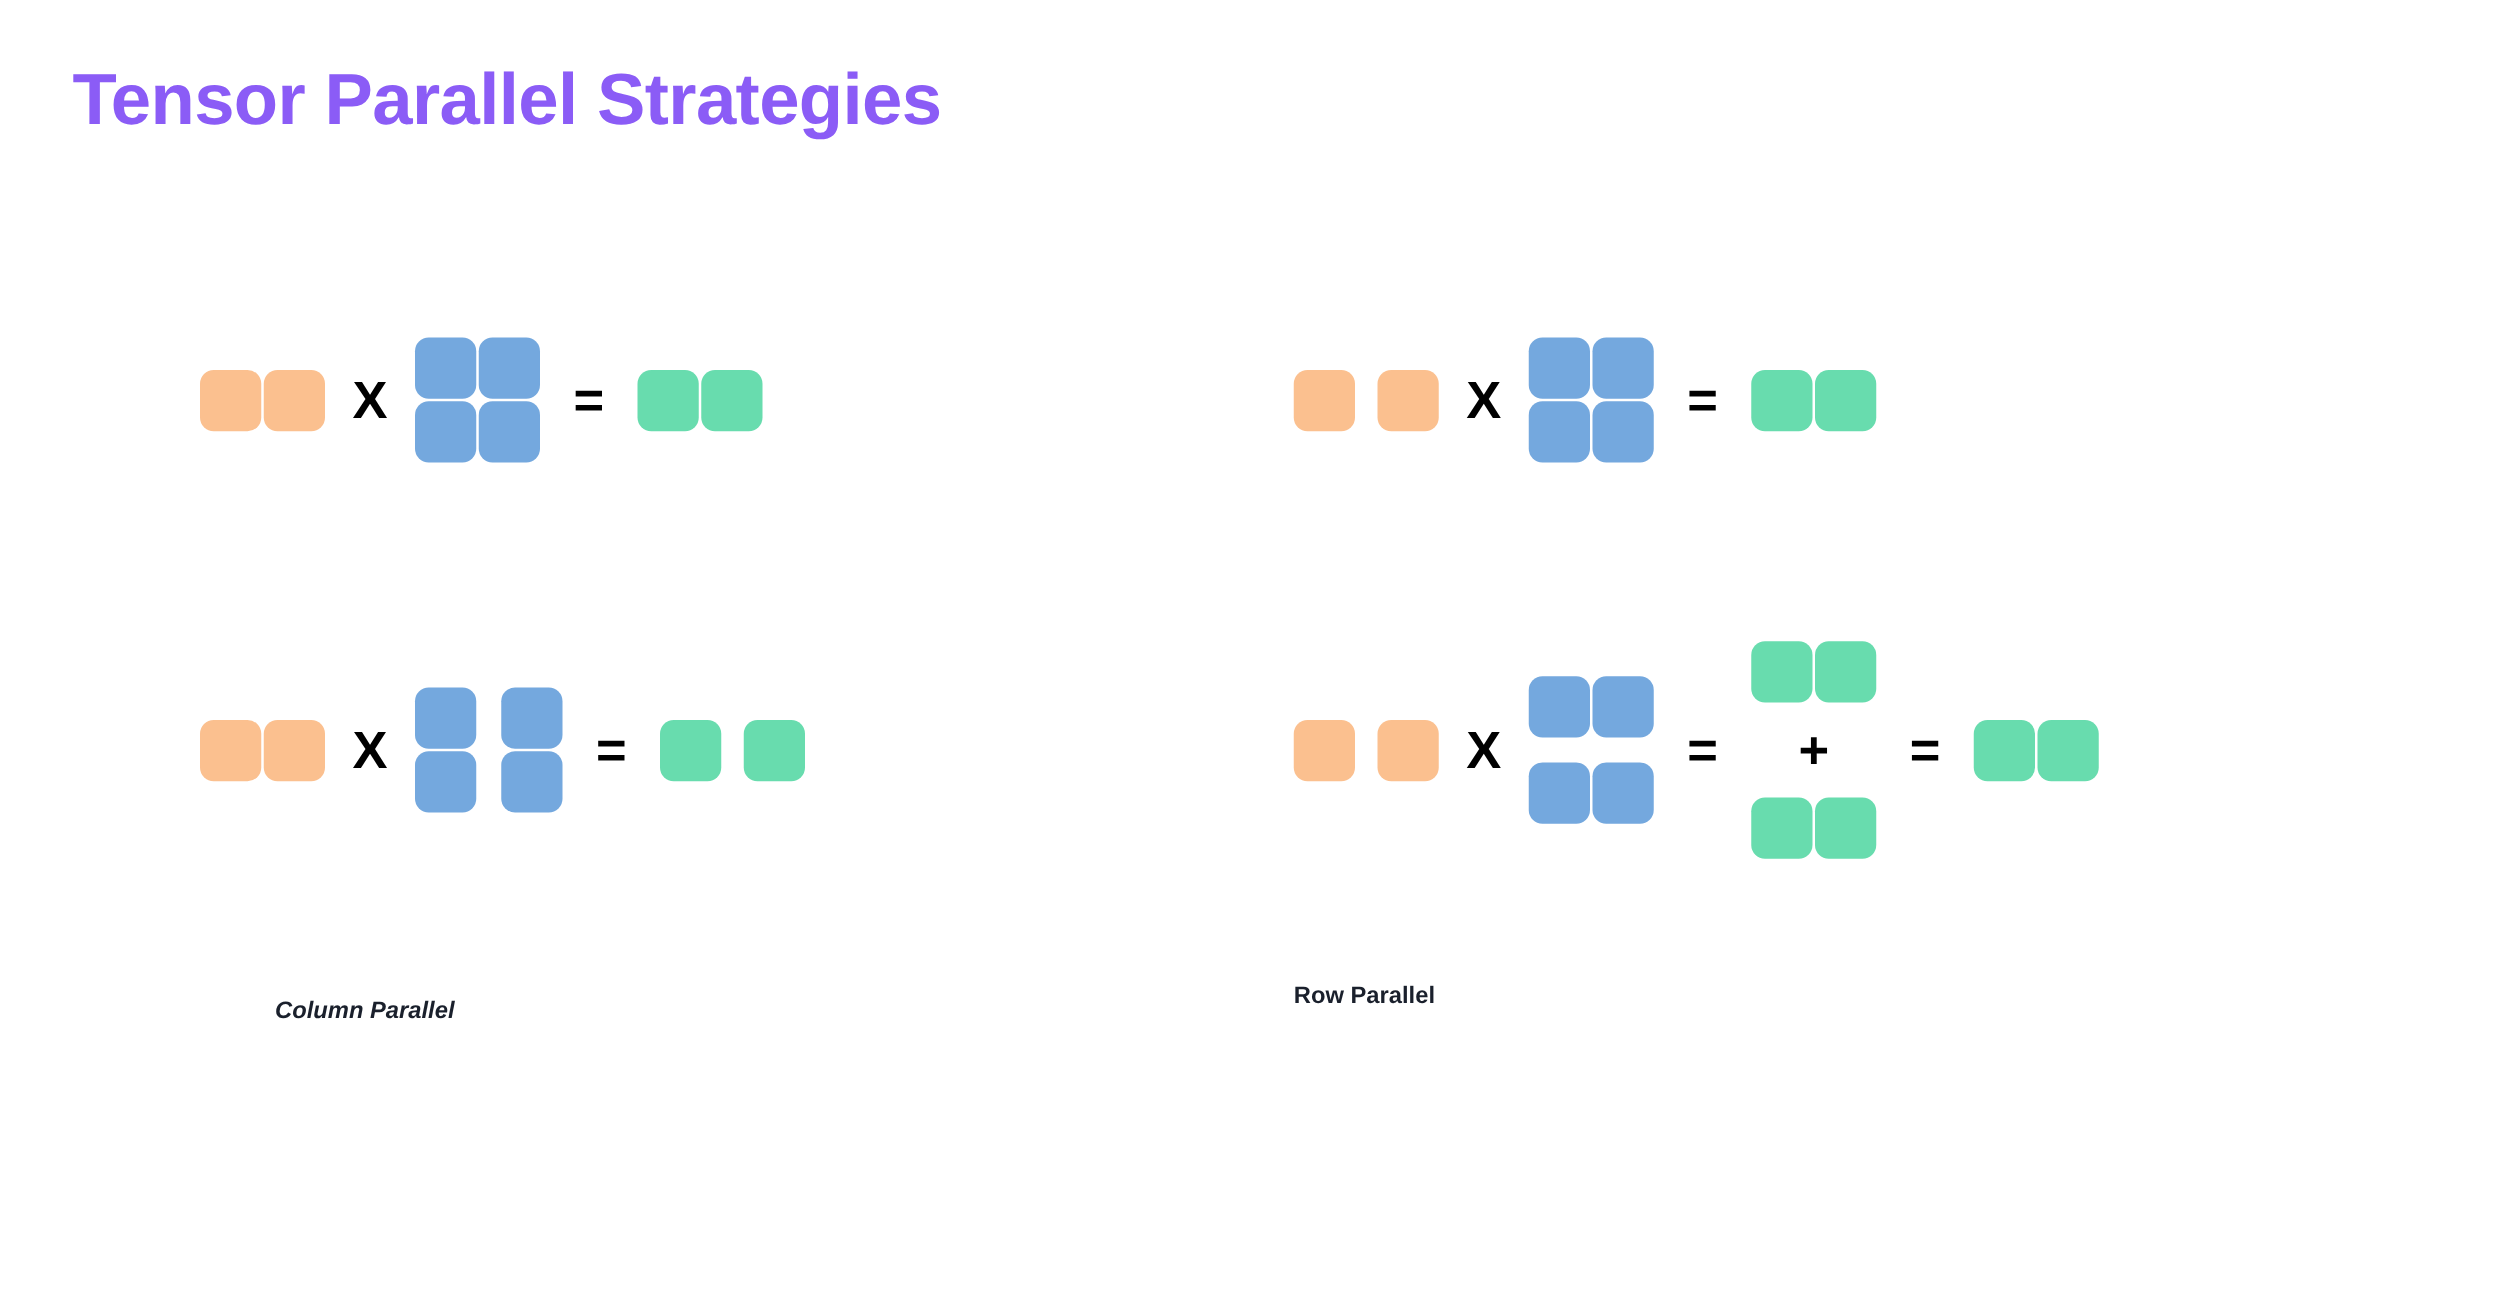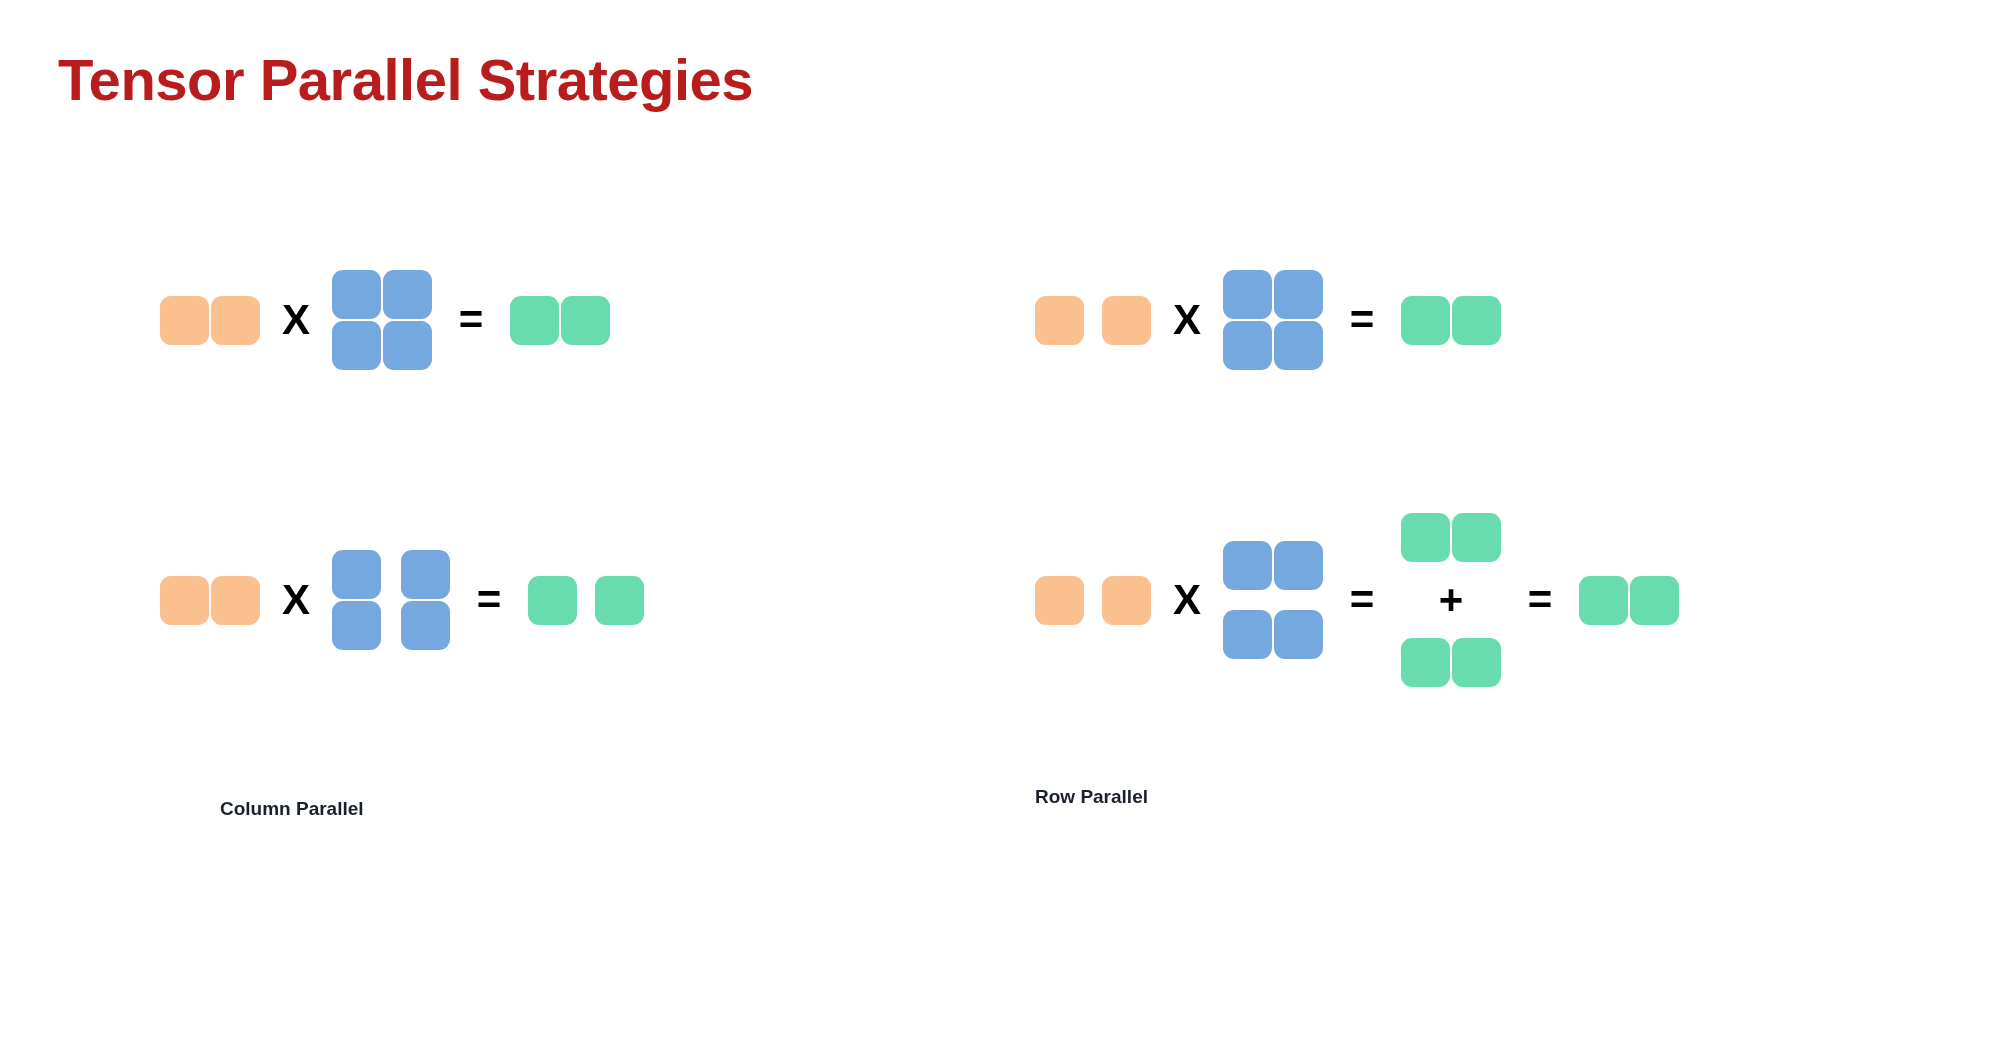--- a/index.html
+++ b/index.html
@@ -18,21 +18,21 @@
   }
 
   
   #slide-title {
     position: absolute;
     left: 58px;
     top: 48px;
     font-size: 58px;
     font-weight: bold;
     letter-spacing: -0.5px;
-    color: #b91c1c;
+    color: #8b5cf6;
     line-height: 1.1;
     white-space: nowrap;
   }
 
   
   .panel {
     position: absolute;
     top: 150px;
     height: 780px;
   }
@@ -104,21 +104,21 @@
   .sum-stack .operator { height: 40px; width: auto; }
 
   
   .strategy-label {
     position: absolute;
     font-size: 19px;
     font-weight: bold;
     color: #1a202c;
     white-space: nowrap;
   }
-  #label-column-parallel { left: 160px; top: 648px; }
+  #label-column-parallel { left: 160px; top: 648px; font-style: italic; }
   #label-row-parallel    { left: 0px;   top: 636px; }
 </style>
 </head>
 <body>
 
 <div id="slide-title">Tensor Parallel Strategies</div>
 
 <div class="panel" id="panel-column-parallel">
 
   <div class="equation-row eq-row-1">

